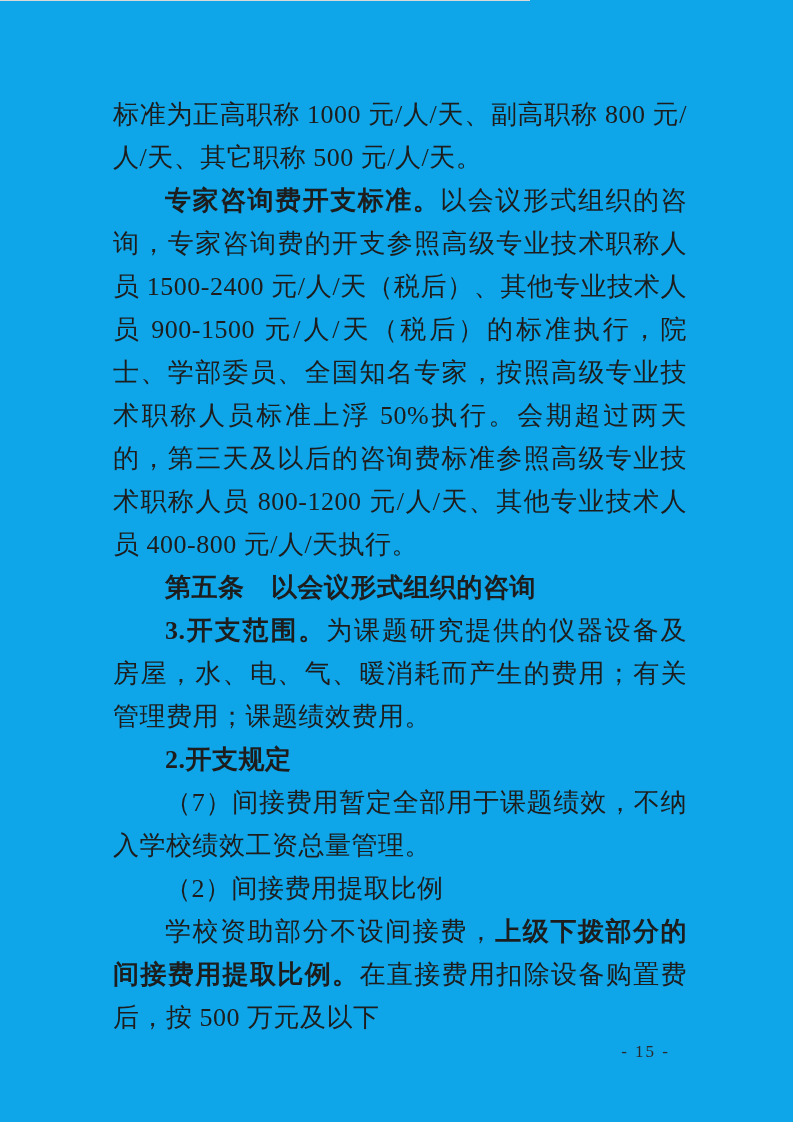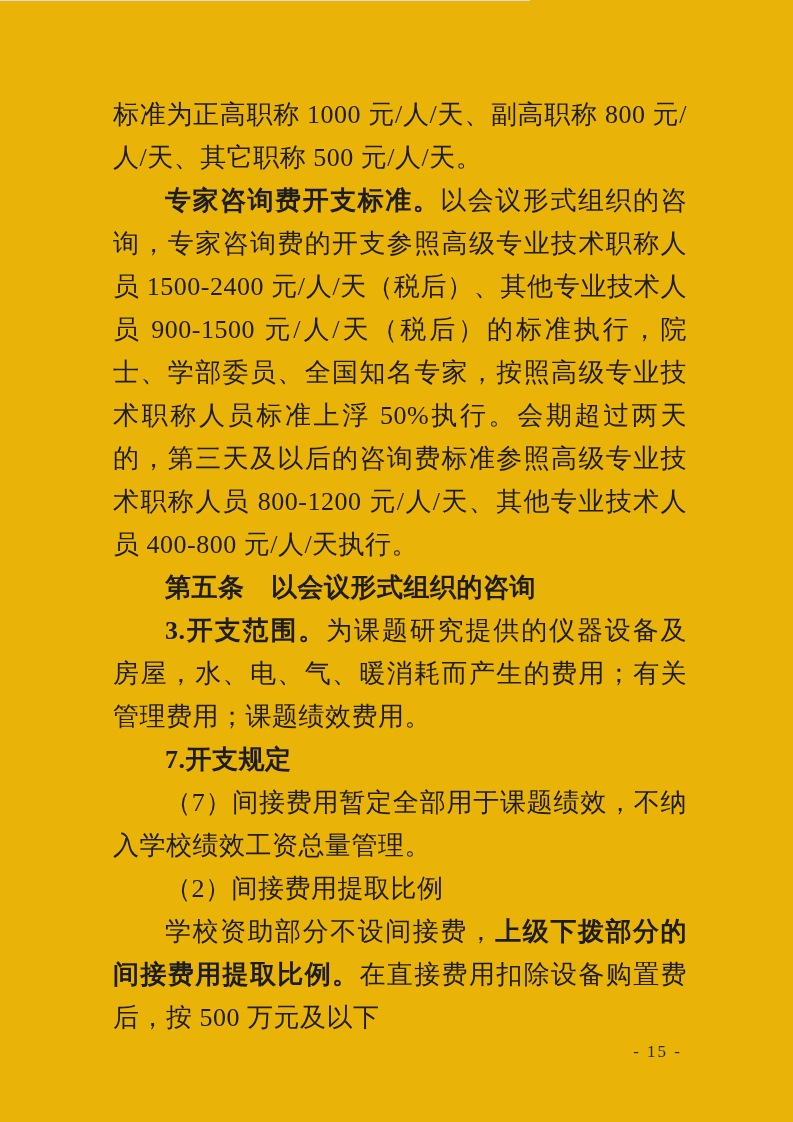--- a/index.html
+++ b/index.html
@@ -4,21 +4,21 @@
   <style>
     html, body {
       margin: 0;
       padding: 0;
       background: #ffffff;
     }
     .page {
       position: relative;
       width: 793px;
       height: 1122px;
-      background: #eab308;
+      background: #0ea5e9;
       overflow: hidden;
       font-family: "Liberation Serif", "DejaVu Serif", serif;
     }
     .top-edge-line {
       position: absolute;
       top: 0;
       left: 0;
       width: 530px;
       height: 1px;
       background: #d9d9d9;
@@ -42,40 +42,40 @@
     }
     .para.no-indent {
       text-indent: 0;
     }
     .run-bold {
       font-weight: 700;
     }
     .footer-pageno {
       position: absolute;
       top: 1042px;
-      left: 12px;
+      left: 0;
       width: 670px;
       text-align: right;
       font-size: 17px;
       letter-spacing: 2px;
       color: #2a2a2a;
       font-family: "Liberation Serif", "DejaVu Serif", serif;
     }
   </style>
 </head>
 <body>
 
 <div class="page">
   <div class="top-edge-line"></div>
 
   <div class="body-text" id="doc-body">
       <p class="para no-indent"><span class="run-normal">标准为正高职称 1000 元/人/天、副高职称 800 元/人/天、其它职称 500 元/人/天。</span></p>
       <p class="para"><span class="run-bold">专家咨询费开支标准。</span><span class="run-normal">以会议形式组织的咨询，专家咨询费的开支参照高级专业技术职称人员 1500-2400 元/人/天（税后）、其他专业技术人员 900-1500 元/人/天（税后）的标准执行，院士、学部委员、全国知名专家，按照高级专业技术职称人员标准上浮 50%执行。会期超过两天的，第三天及以后的咨询费标准参照高级专业技术职称人员 800-1200 元/人/天、其他专业技术人员 400-800 元/人/天执行。</span></p>
       <p class="para"><span class="run-bold">第五条　以会议形式组织的咨询</span></p>
       <p class="para"><span class="run-bold">3.开支范围。</span><span class="run-normal">为课题研究提供的仪器设备及房屋，水、电、气、暖消耗而产生的费用；有关管理费用；课题绩效费用。</span></p>
-      <p class="para"><span class="run-bold">7.开支规定</span></p>
+      <p class="para"><span class="run-bold">2.开支规定</span></p>
       <p class="para"><span class="run-normal">（7）间接费用暂定全部用于课题绩效，不纳入学校绩效工资总量管理。</span></p>
       <p class="para"><span class="run-normal">（2）间接费用提取比例</span></p>
       <p class="para"><span class="run-normal">学校资助部分不设间接费，</span><span class="run-bold">上级下拨部分的间接费用提取比例。</span><span class="run-normal">在直接费用扣除设备购置费后，按 500 万元及以下</span></p>
     </div>
 
   <div class="footer-pageno">- 15 -</div>
 </div>
 
 </body></html>

